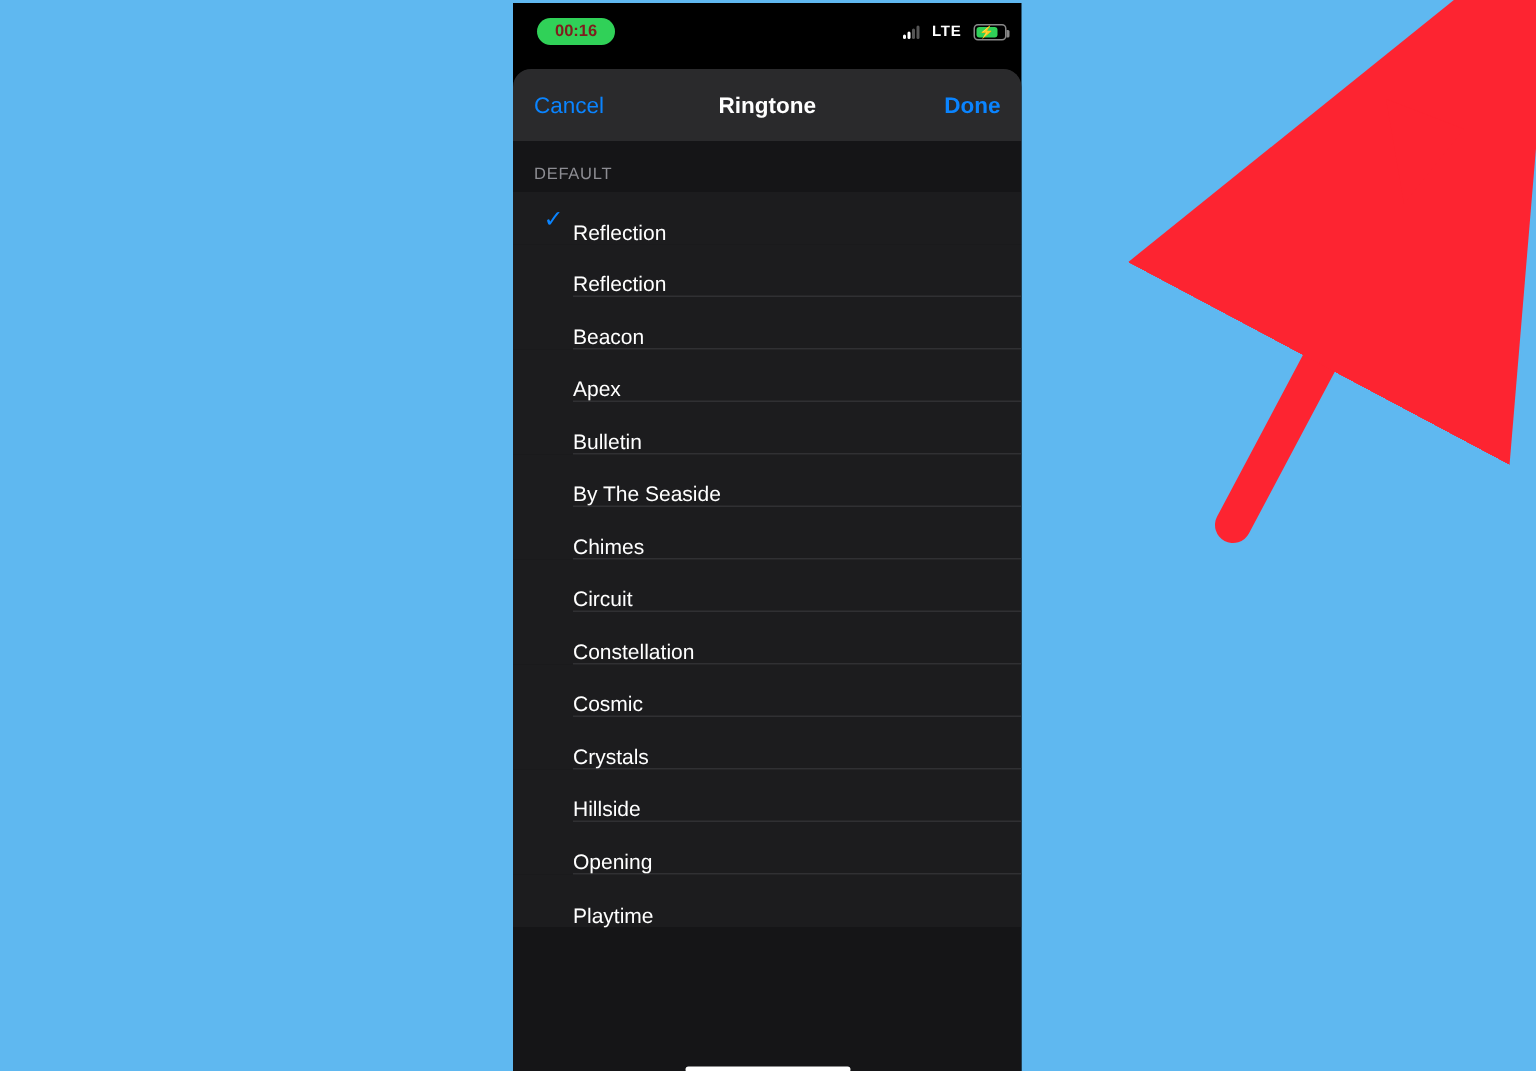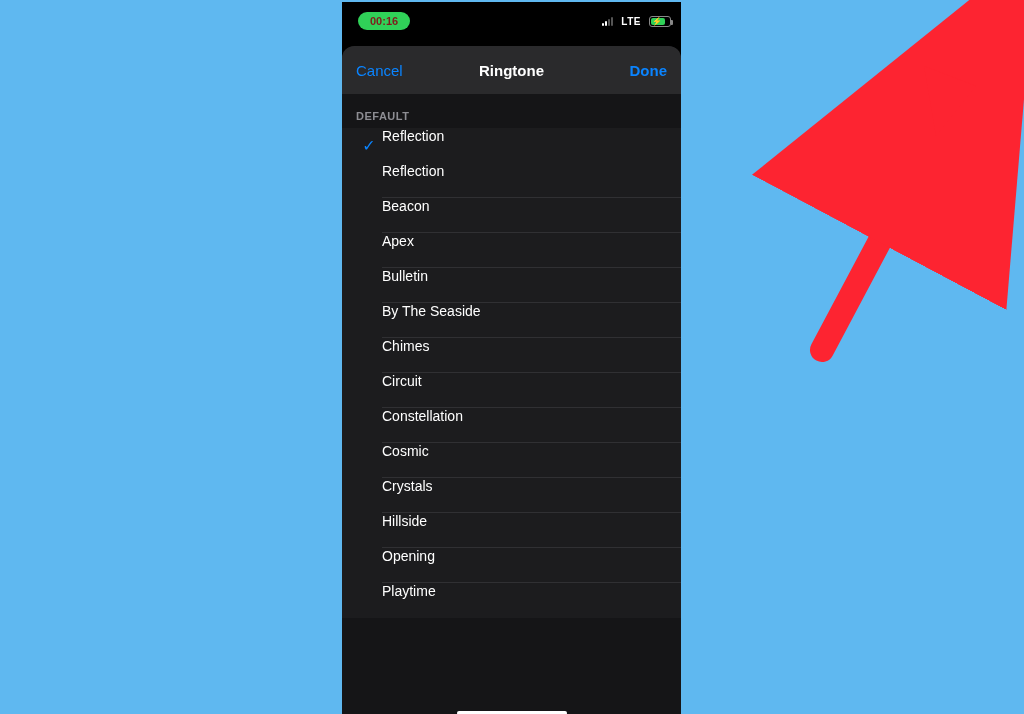--- a/index.html
+++ b/index.html
@@ -118,37 +118,36 @@
       top: 48px; left: 0; right: 0; bottom: 0;
       overflow: hidden;
       background: #151517;
     }
     .section-header {
       color: #8d8d93;
       font-size: 11px;
       letter-spacing: 0.5px;
       padding: 16px 14px 6px 14px;
       text-transform: uppercase;
-      font-weight: bold;
     }
     .list-row {
       display: flex;
       align-items: center;
       height: 35px;
       padding-left: 14px;
       color: #fff;
       font-size: 14px;
       background: #1c1c1e;
       cursor: pointer;
     }
     .list-row .inner {
       flex: 1;
       height: 100%;
       display: flex;
-      align-items: flex-start;
+      align-items: flex-end;
       border-bottom: 1px solid #303033;
     }
     .list-row.no-border .inner { border-bottom: none; }
     .check-slot {
       width: 26px;
       display: flex;
       align-items: center;
       justify-content: center;
     }
     .check {

